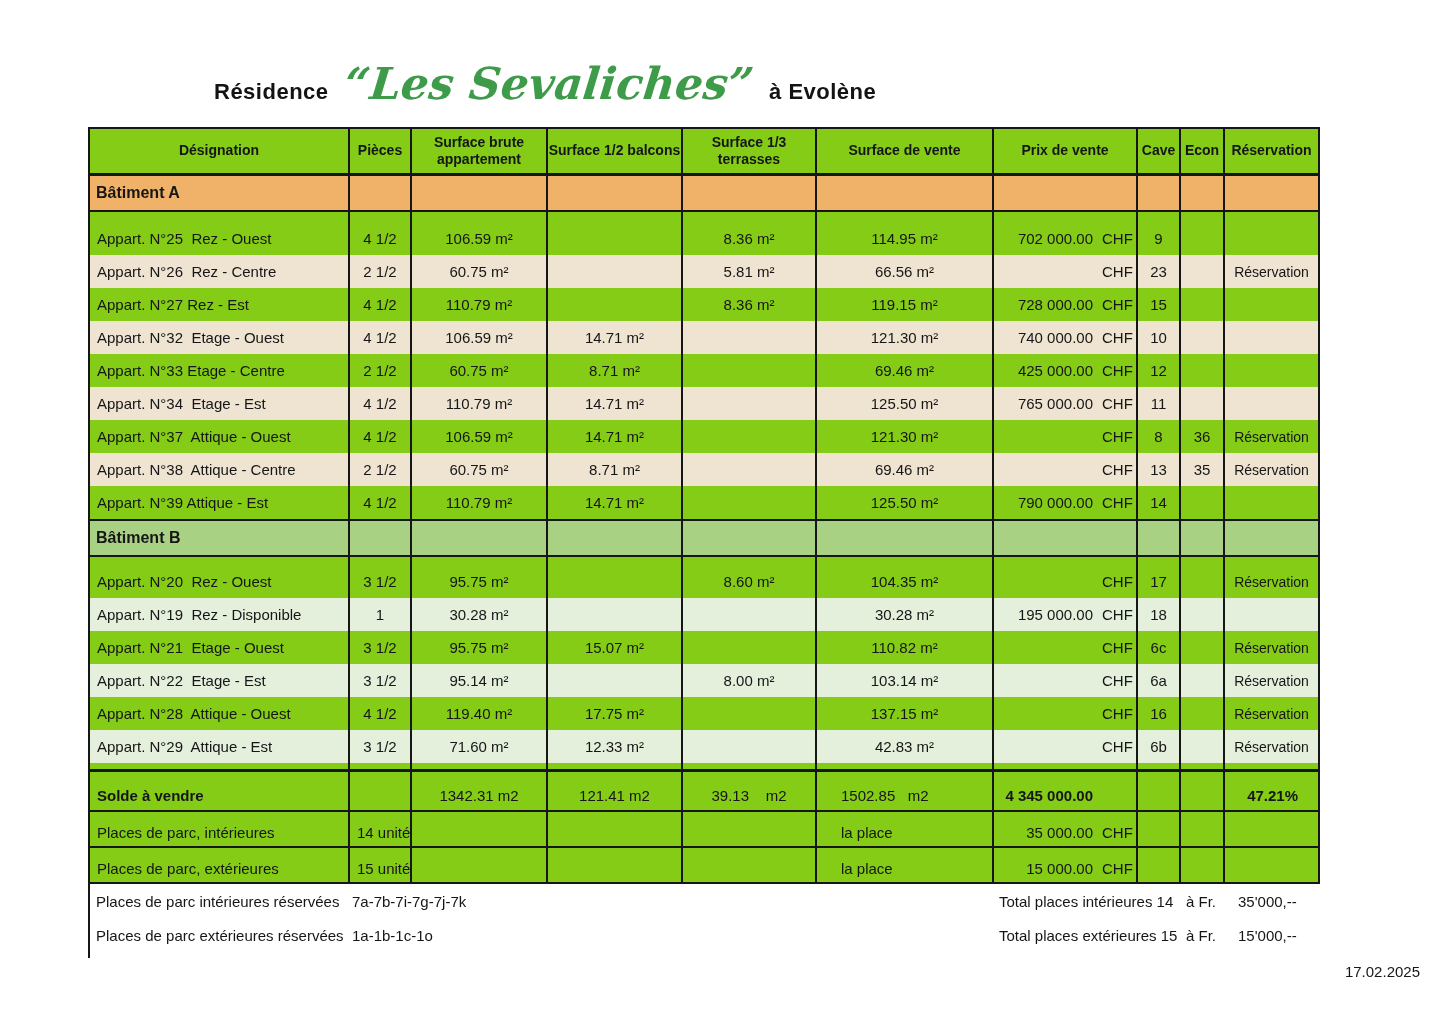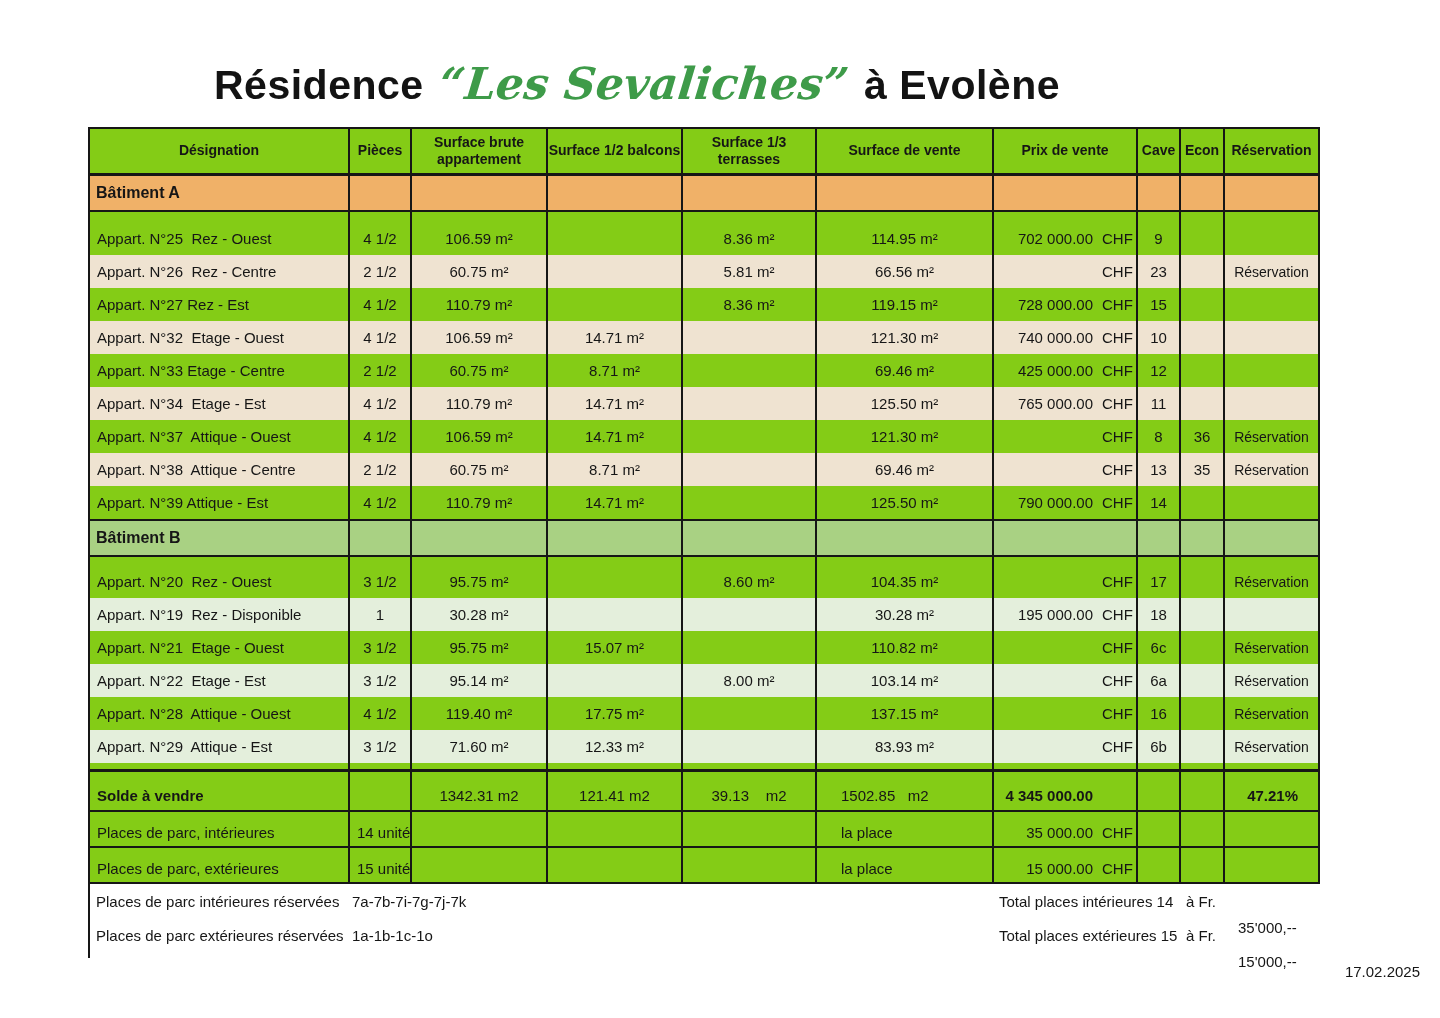--- a/index.html
+++ b/index.html
@@ -1,21 +1,21 @@
 <!DOCTYPE html>
 <html><head>
 <meta charset="utf-8">
 <style>
   html,body{margin:0;padding:0;background:#ffffff;}
   .page{position:relative;width:1440px;height:1018px;background:#ffffff;
         font-family:"Liberation Sans",sans-serif;color:#161616;overflow:hidden;}
 
   
   .title{position:absolute;left:214px;top:58px;display:flex;align-items:baseline;gap:16px;}
-  .title .t-black{font-size:41px;font-weight:bold;color:#131313;letter-spacing:.5px;}
+  .title .t-black{font-size:22px;font-weight:bold;color:#131313;letter-spacing:.5px;}
   .title .t-green{font-size:44px;font-style:italic;font-weight:600;
                   font-family:"DejaVu Serif",serif;transform:skewX(-6deg);}
 
   
   .tbl{position:absolute;left:88px;top:127px;width:1232px;border:2px solid #161616;
        box-sizing:border-box;background:#84cc16;}
   .row{display:grid;grid-template-columns:260px 62px 136px 135px 134px 177px 144px 43px 44px 93px;}
   .cell{border-right:2px solid #161616;box-sizing:border-box;display:flex;align-items:center;
         justify-content:center;font-size:15px;white-space:pre;overflow:hidden;}
   .row .cell:last-child{border-right:none;}
@@ -54,21 +54,21 @@
 
   
   .footer{position:absolute;left:88px;top:884px;width:1332px;height:74px;
           border-left:2px solid #161616;}
   .footer-line{position:absolute;left:0;width:100%;height:20px;font-size:15px;}
   .fl-1{top:9px;} .fl-2{top:43px;}
   .f-label{position:absolute;left:6px;}
   .f-value{position:absolute;left:262px;white-space:pre;}
   .f-total{position:absolute;left:909px;}
   .f-at{position:absolute;left:1096px;}
-  .f-amount{position:absolute;left:1148px;margin-top:26px;}
+  .f-amount{position:absolute;left:1148px;}
   .doc-date{position:absolute;top:963px;right:20px;font-size:15px;}
 </style>
 </head>
 <body>
 
 <div class="page">
 
   <div class="title">
     <span class="t-black">Résidence</span>
     <span class="t-green" id="title-name" style="color: rgb(62, 155, 73);">“Les Sevaliches”</span>
@@ -308,21 +308,21 @@
           <div class="cell c-cave">16</div>
           <div class="cell c-econ"></div>
           <div class="cell c-reservation">Réservation</div>
         </div>
         <div class="row data-row stripe-green">
           <div class="cell c-designation">Appart. N°29  Attique - Est</div>
           <div class="cell c-pieces">3 1/2</div>
           <div class="cell c-brute">71.60 m²</div>
           <div class="cell c-balcon">12.33 m²</div>
           <div class="cell c-terrasse"></div>
-          <div class="cell c-vente">83.93 m²</div>
+          <div class="cell c-vente">42.83 m²</div>
           <div class="cell c-prix"><span class="px-num"></span><span class="px-chf">CHF</span></div>
           <div class="cell c-cave">6b</div>
           <div class="cell c-econ"></div>
           <div class="cell c-reservation">Réservation</div>
         </div>
       </div>
 
     <div class="row spacer sp-c">
       <div class="cell"></div>
         <div class="cell"></div>

